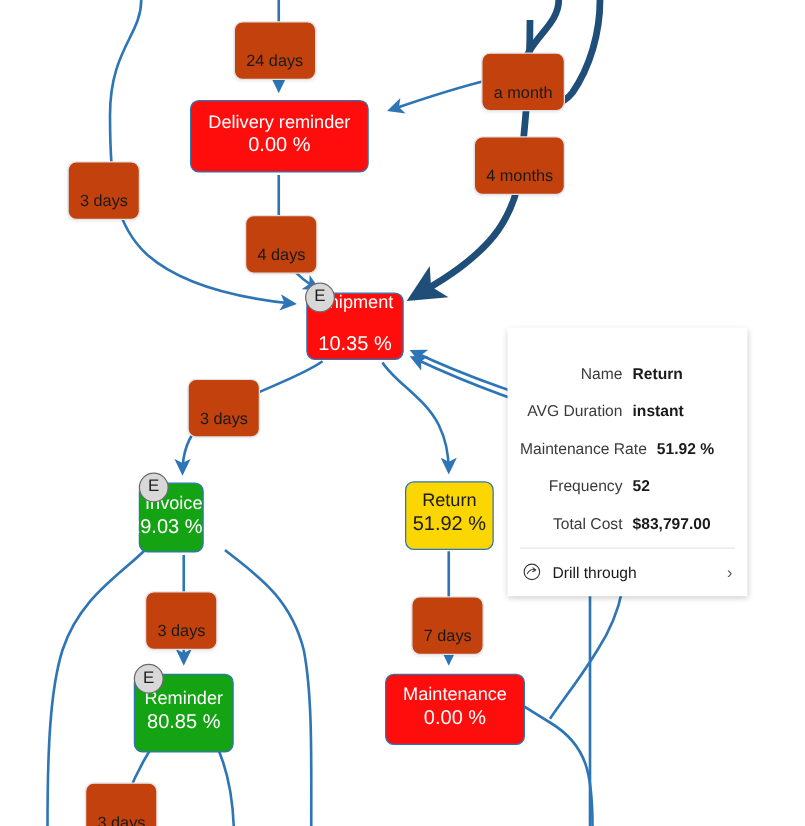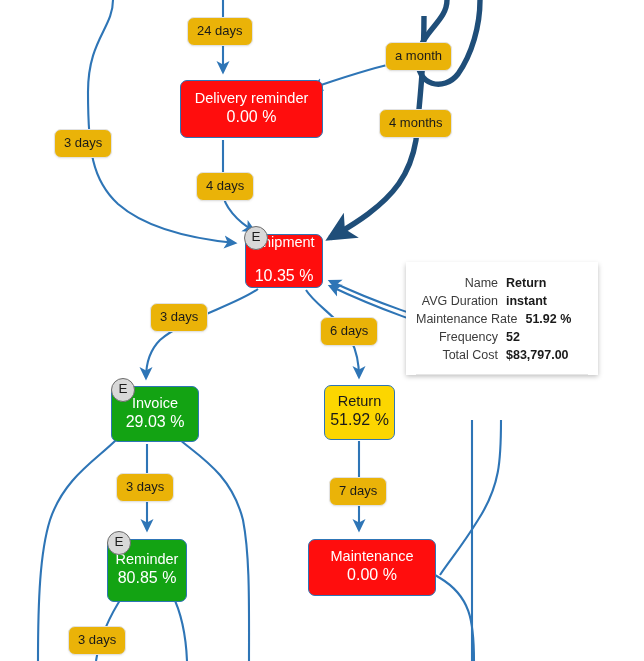--- a/index.html
+++ b/index.html
@@ -66,27 +66,27 @@
     color: #1c1c1c;
     font-size: 13.5px;
     line-height: 20px;
     text-align: center;
     z-index: 30;
   }
 
   
   .elabel {
     position: absolute;
-    background: #eab308;
+    background: #c2410c;
     border: 1px solid #e2e2e2;
     border-radius: 7px;
     color: #1a1a1a;
     font-size: 13px;
     line-height: 1;
-    padding: 6px 9px 8px 9px;
+    padding: 24px 9px 8px 9px;
     white-space: nowrap;
     box-shadow: 0 1px 2px rgba(0,0,0,0.06);
     z-index: 25;
   }
 
   
   #tooltip {
     position: absolute;
     left: 406px;
     top: 262px;
@@ -97,20 +97,21 @@
     font-size: 12.5px;
   }
   #tooltip .tt-body {
     padding: 14px 14px 12px 10px;
   }
   .tt-row {
     display: flex;
     justify-content: flex-end;
     align-items: flex-end;
     margin-bottom: 4px;
+    margin-top: 16px;
   }
   .tt-row:last-child { margin-bottom: 0; }
   .tt-key {
     color: #3b3b3b;
     text-align: right;
     padding-right: 8px;
     white-space: nowrap;
   }
   .tt-val {
     color: #1a1a1a;
@@ -198,60 +199,59 @@
     <g fill="none" stroke="#1F4E79" stroke-width="5.4">
       <path d="M447,0 C447,22 420,32 418,58 C416,86 444,92 458,74 C472,54 480,26 480,0"></path>
       <path d="M424,16 C424,62 420,100 416,140 C410,176 392,196 368,214 C352,226 340,232 330,238" marker-end="url(#ah-dark)"></path>
     </g>
 
     <g fill="none" stroke="#2E75B6" stroke-width="2.1">
       <path d="M400,62 C370,68 336,80 312,88" marker-end="url(#ah)"></path>
     </g>
   </svg>
 
-  <div class="node red" id="n-delivery-reminder" style="left:152px; top:80px; width:143px; height:58px;margin-left:28px;">
+  <div class="node red" id="n-delivery-reminder" style="left:152px; top:80px; width:143px; height:58px;">
     <div class="node-title">Delivery reminder</div>
     <div class="node-metric">0.00 %</div>
   </div>
 
   <div class="node red" id="n-shipment" style="left:245px; top:234px; width:78px; height:54px;gap:15px;">
     <div class="node-title">Shipment</div>
     <div class="node-metric">10.35 %</div>
   </div>
   <div class="ebadge" style="left:244px; top:226px;">E</div>
 
-  <div class="node green" id="n-invoice" style="left:111px; top:386px; width:88px; height:56px;">
+  <div class="node green" id="n-invoice" style="left:111px; top:386px; width:52px; height:56px;align-items:flex-end;">
     <div class="node-title">Invoice</div>
     <div class="node-metric">29.03 %</div>
   </div>
   <div class="ebadge" style="left:111px; top:378px;">E</div>
 
   <div class="node green" id="n-reminder" style="left:107px; top:539px; width:80px; height:63px;">
     <div class="node-title">Reminder</div>
     <div class="node-metric">80.85 %</div>
   </div>
   <div class="ebadge" style="left:107px; top:531px;">E</div>
 
   <div class="node yellow" id="n-return" style="left:324px; top:385px; width:71px; height:55px;">
     <div class="node-title">Return</div>
     <div class="node-metric">51.92 %</div>
   </div>
 
-  <div class="node red" id="n-maintenance" style="left:308px; top:539px; width:128px; height:57px;">
+  <div class="node red" id="n-maintenance" style="left:308px; top:539px; width:112px; height:57px;">
     <div class="node-title">Maintenance</div>
     <div class="node-metric">0.00 %</div>
   </div>
 
   <div class="elabel" style="left:187px; top:17px;">24 days</div>
   <div class="elabel" style="left:385px; top:42px;">a month</div>
   <div class="elabel" style="left:54px;  top:129px;">3 days</div>
   <div class="elabel" style="left:379px; top:109px;">4 months</div>
   <div class="elabel" style="left:196px; top:172px;">4 days</div>
   <div class="elabel" style="left:150px; top:303px;">3 days</div>
-  <div class="elabel" style="left:320px; top:317px;">6 days</div>
   <div class="elabel" style="left:116px; top:473px;">3 days</div>
   <div class="elabel" style="left:329px; top:477px;">7 days</div>
   <div class="elabel" style="left:68px;  top:626px;">3 days</div>
 
   <div id="tooltip">
     <div class="tt-body">
       <div class="tt-row">
         <div class="tt-key">Name</div>
         <div class="tt-val">Return</div>
       </div>
@@ -266,15 +266,26 @@
       <div class="tt-row">
         <div class="tt-key">Frequency</div>
         <div class="tt-val">52</div>
       </div>
       <div class="tt-row">
         <div class="tt-key">Total Cost</div>
         <div class="tt-val">$83,797.00</div>
       </div>
     </div>
     <div class="tt-sep"></div>
+    <div class="tt-action">
+      <span class="tt-act-icon">
+        <svg viewBox="0 0 16 16" width="15" height="15" xmlns="http://www.w3.org/2000/svg">
+          <circle cx="8" cy="8" r="6.6" fill="none" stroke="#3b3b3b" stroke-width="1"></circle>
+          <path d="M4.2,9.4 C5.6,6.6 8.6,5.6 10.8,6.2" fill="none" stroke="#3b3b3b" stroke-width="1" stroke-linecap="round"></path>
+          <path d="M8.9,4.6 L11.3,6.3 L8.7,7.8" fill="none" stroke="#3b3b3b" stroke-width="1" stroke-linecap="round" stroke-linejoin="round"></path>
+        </svg>
+      </span>
+      <span class="tt-act-label">Drill through</span>
+      <span class="tt-chevron">›</span>
+    </div>
   </div>
 
 </div>
 
 </body></html>

